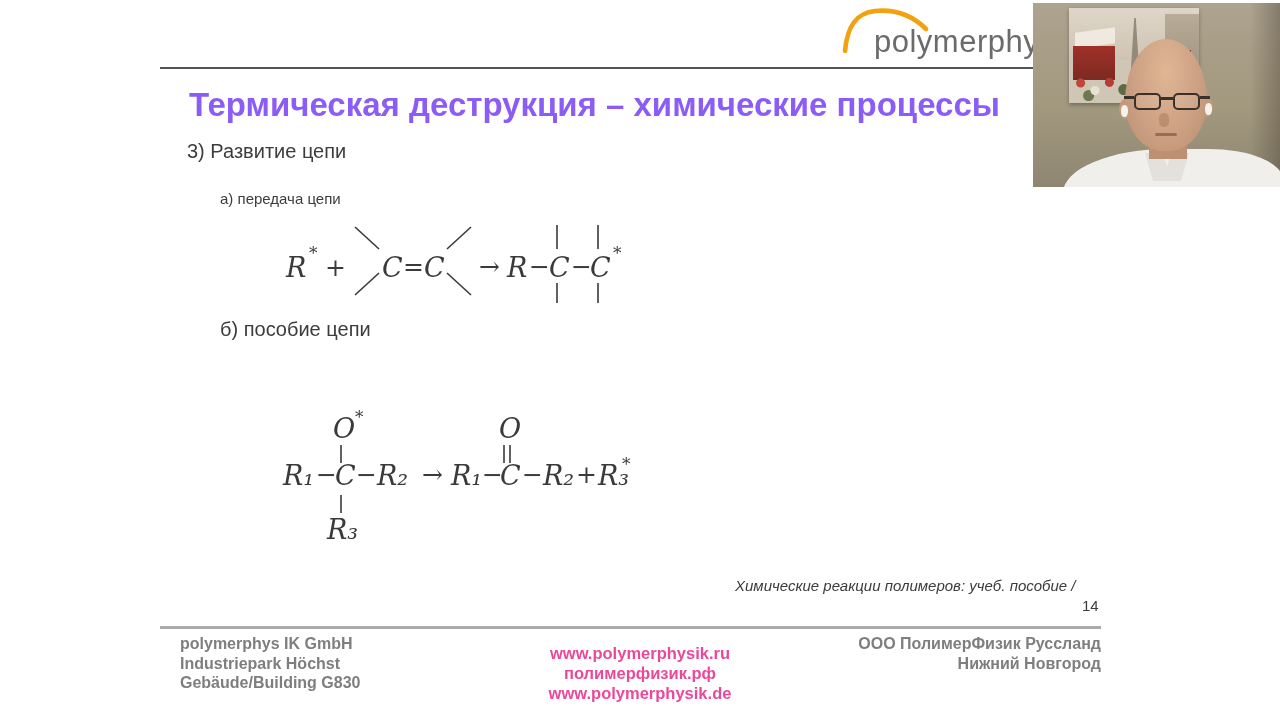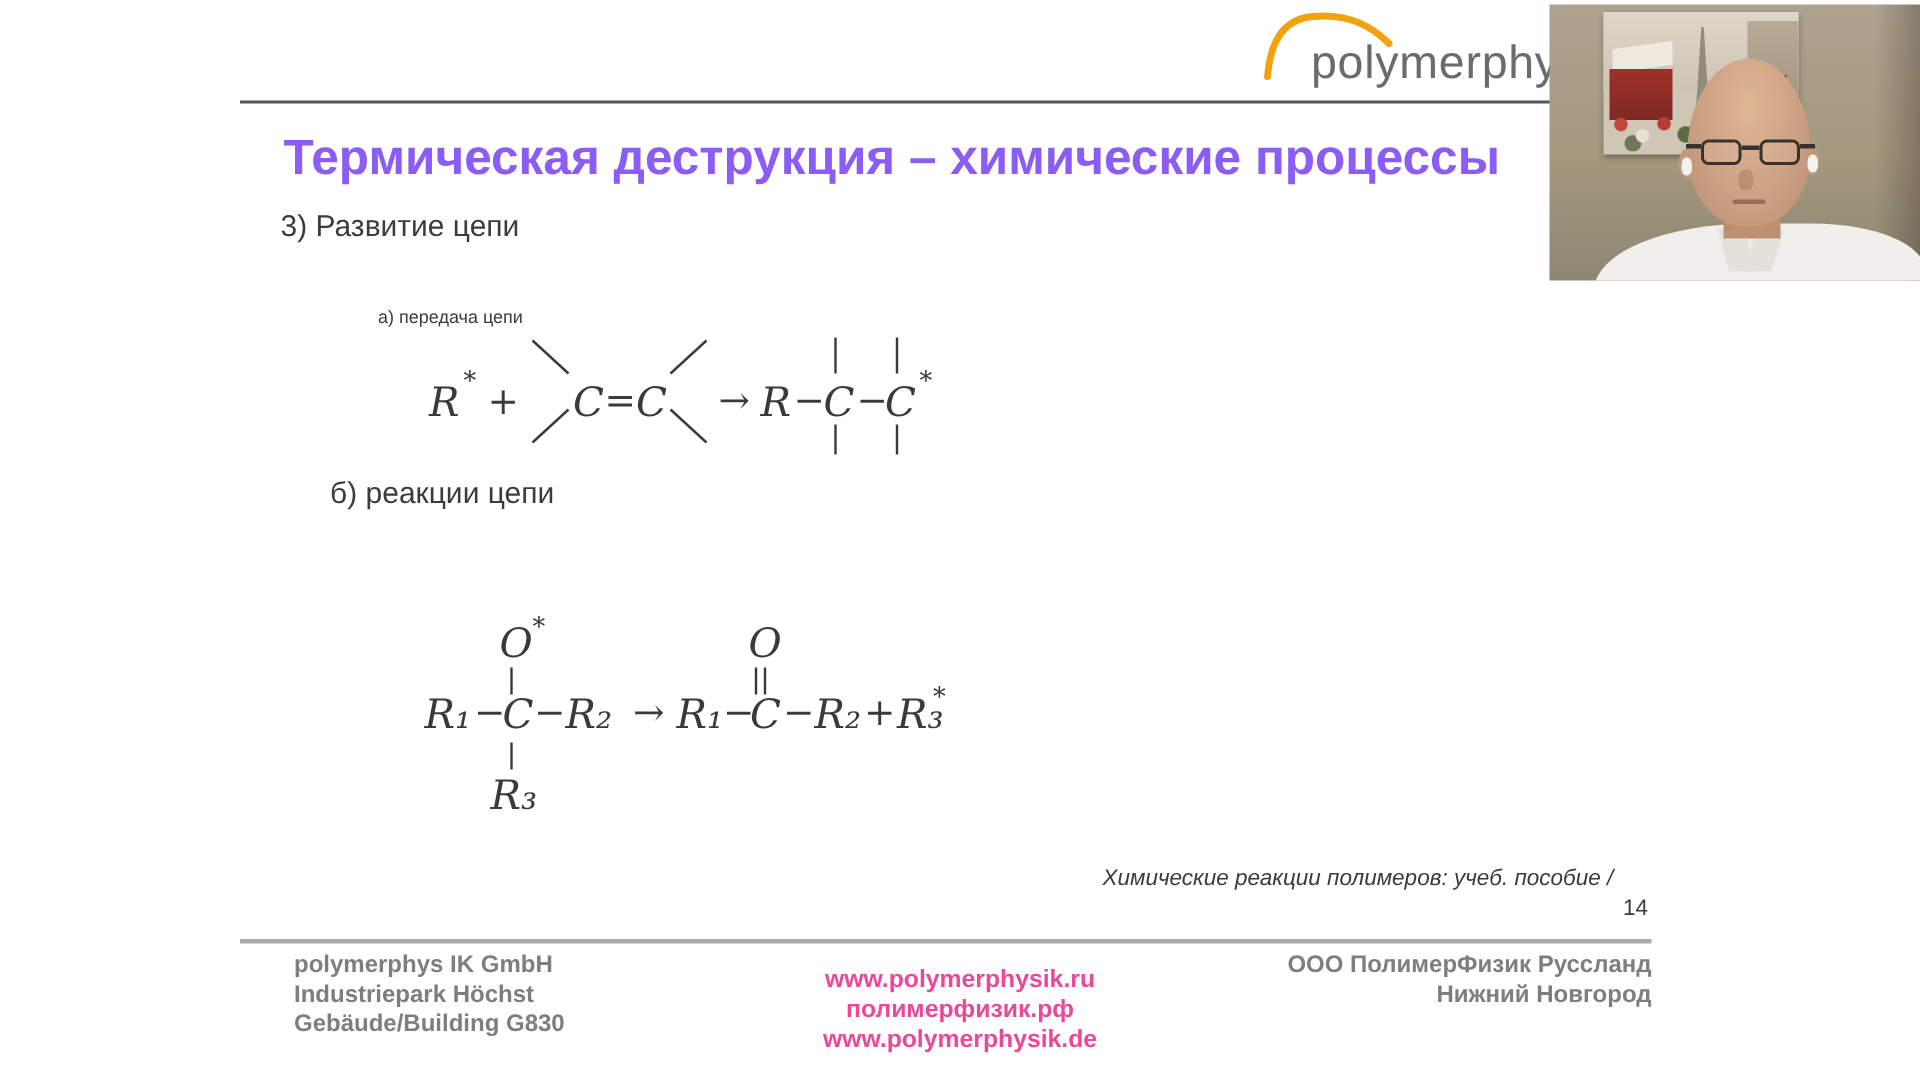--- a/index.html
+++ b/index.html
@@ -14,37 +14,37 @@
   .logo-text { left:874px; top:24px; font-size:31px; color:#6b6b6b; letter-spacing:0.5px; }
   .logo-arc { left:838px; top:4px; }
 
   
   .top-rule { left:160px; top:67px; width:874px; height:2px; background:#555555; }
   .footer-rule { left:160px; top:626px; width:941px; height:3px; background:#ababab; }
 
   
   .slide-title { left:189px; top:86px; font-size:33px; font-weight:bold; color:#8b5cf6; }
   .section-3 { left:187px; top:140px; font-size:20px; }
-  .item-a { left:220px; top:204px; font-size:12px;margin-left:32px; }
+  .item-a { left:220px; top:190px; font-size:15px; }
   .item-b { left:220px; top:318px; font-size:20px; }
 
   
   svg text { fill:#3a3a3a; }
   .mi { font-family:"DejaVu Serif", serif; font-style:italic; font-size:27px; }
   .mo { font-family:"DejaVu Serif", serif; font-size:25px; }
   .msup { font-family:"DejaVu Serif", serif; font-size:17px; }
   .bond { stroke:#3a3a3a; stroke-width:1.6; }
 
   
   .citation { left:735px; top:574px; font-size:15px; line-height:23px; color:#3b3b3b;font-style:italic; }
   .page-num { left:1082px; top:597px; font-size:15px; color:#3b3b3b; }
 
   
   .footer-col { font-size:16px; font-weight:bold; color:#7e7e7e; line-height:19.5px; }
-  .footer-left { left:180px; top:634px;margin-left:16px; }
+  .footer-left { left:180px; top:634px; }
   .footer-right { left:820px; top:634px; width:281px; text-align:right; }
   .footer-links { left:470px; top:643px; width:340px; text-align:center; font-size:16.5px; font-weight:bold; line-height:20px; }
   .footer-links a { color:#ec4899; text-decoration:none; display:block; }
 
   
   .webcam {
     left:1033px; top:3px; width:247px; height:184px; overflow:hidden;
     background:linear-gradient(180deg,#ada38f 0%,#a3997f 55%,#8f8672 100%);
   }
   .webcam .wall-shade { position:absolute; right:0; top:0; width:30px; height:100%;
@@ -105,21 +105,21 @@
 <svg class="abs logo-arc" width="96" height="52" viewBox="0 0 96 52">
   <path d="M 7,47 C 9,24 17,9 37,7 C 58,5 74,11 88,25" fill="none" stroke="#f2a20f" stroke-width="4.6" stroke-linecap="round"></path>
 </svg>
 <div class="abs logo-text">polymerphys</div>
 
 <div class="abs top-rule"></div>
 
 <div class="abs slide-title">Термическая деструкция – химические процессы</div>
 <div class="abs section-3">3) Развитие цепи</div>
 <div class="abs item-a">а) передача цепи</div>
-<div class="abs item-b">б) реакции цепи</div>
+<div class="abs item-b">б) пособие цепи</div>
 
 <svg class="abs" style="left:280px; top:213px;" width="360" height="94" viewBox="0 0 360 94">
   <text class="mi" x="6" y="64">R</text>
   <text class="msup" x="29" y="46">*</text>
   <text class="mo" x="45" y="63">+</text>
   <line class="bond" x1="75" y1="14" x2="99" y2="36"></line>
   <line class="bond" x1="75" y1="82" x2="99" y2="60"></line>
   <text class="mi" x="102" y="64">C</text>
   <text class="mo" x="123" y="62">=</text>
   <text class="mi" x="144" y="64">C</text>

